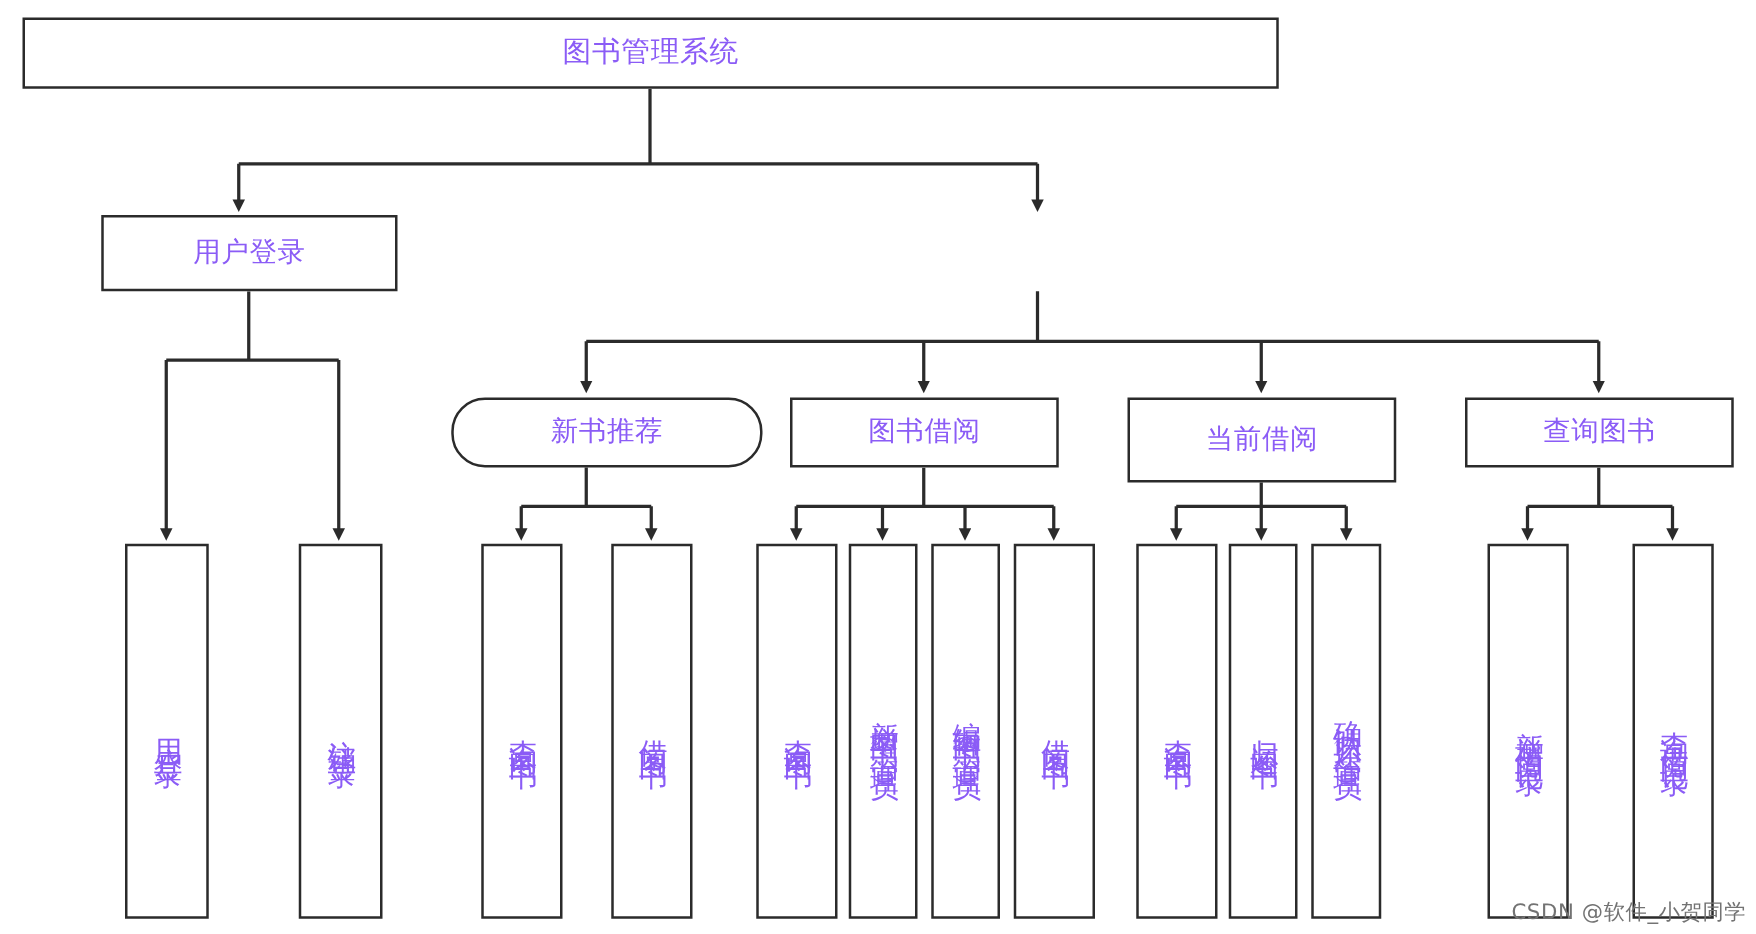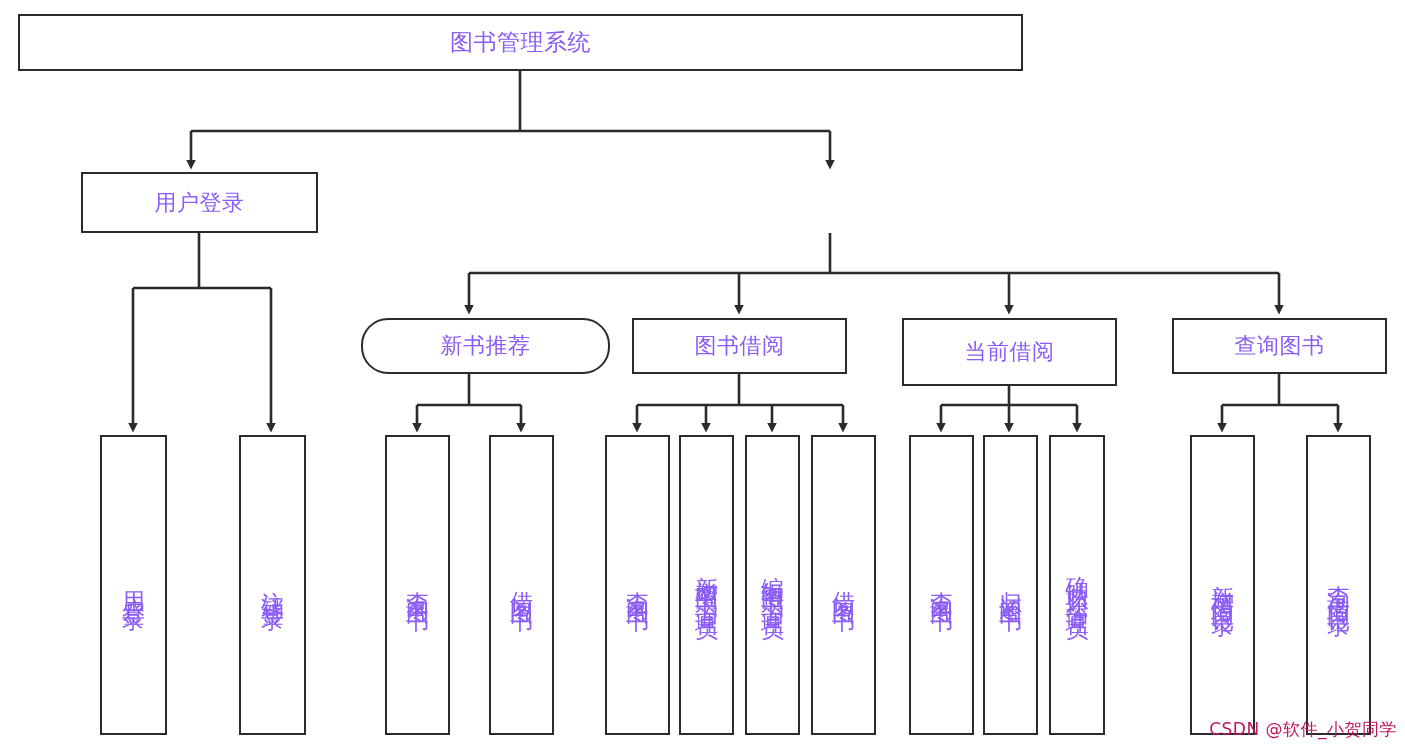--- a/index.html
+++ b/index.html
@@ -65,21 +65,21 @@
     line-height: 1.0;
     letter-spacing: 6px;
     white-space: nowrap;
     max-height: 100%;
   }
   #watermark {
     position: absolute;
     right: 8px;
     bottom: 6px;
     font-size: 17px;
-    color: #be185d;
+    color: #737373;
     letter-spacing: 0.5px;
     z-index: 5;
     white-space: nowrap;
     font-family: "DejaVu Sans", "Liberation Sans", sans-serif;
   }
 </style>
 </head>
 <body>
 
 <div id="diagram-root">

